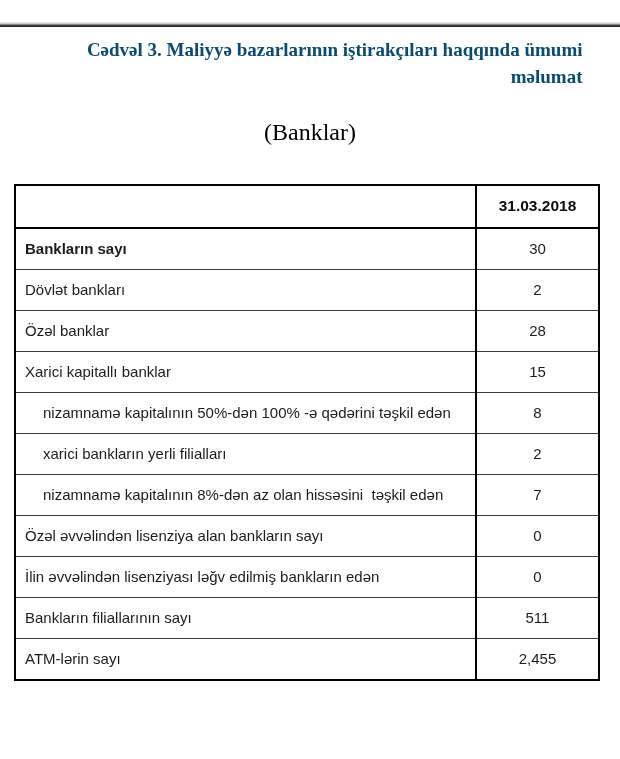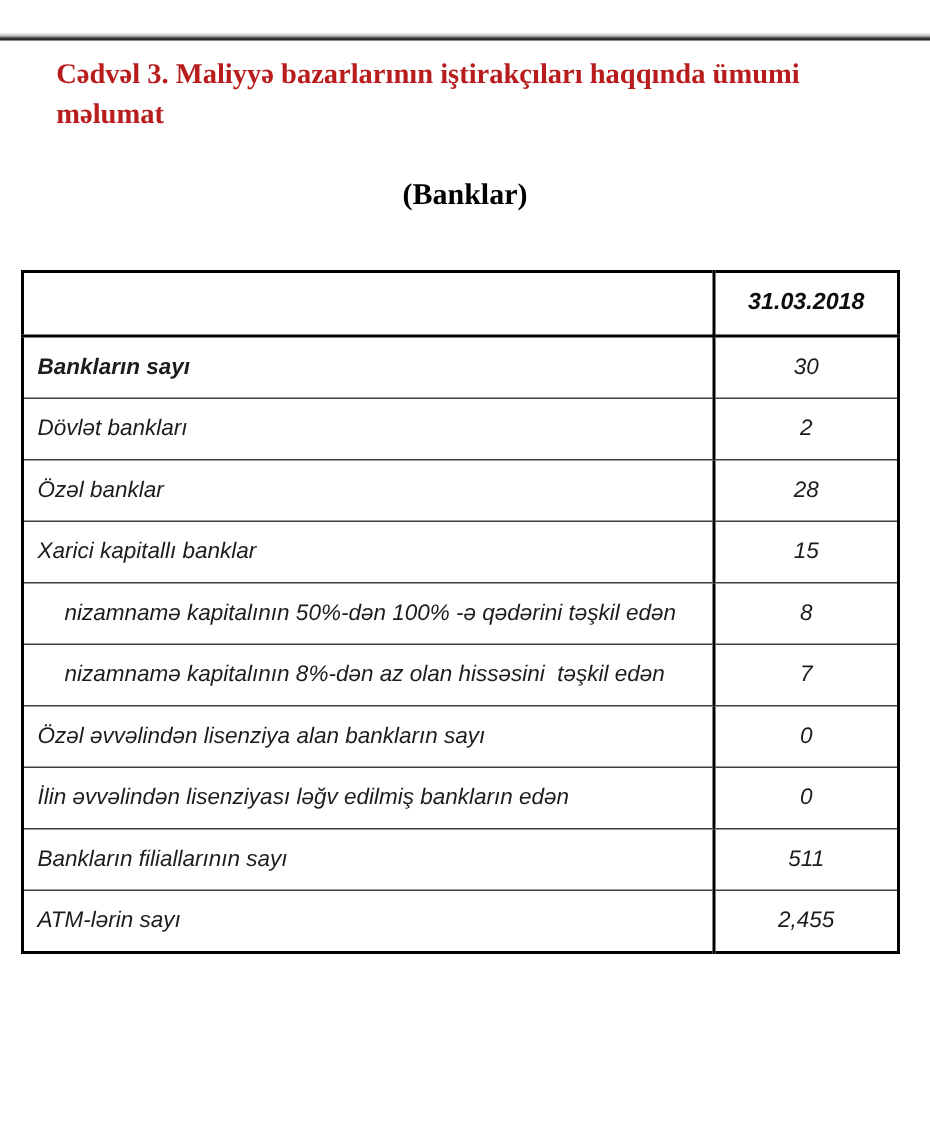--- a/index.html
+++ b/index.html
@@ -18,29 +18,29 @@
     margin-top: 22px;
     height: 5px;
     width: 620px;
     background: linear-gradient(to bottom, #f0f0f0 0%, #c2c2c2 35%, #3a3a3a 70%, #161616 100%);
   }
   .doc-title {
     font-family: "Liberation Serif", serif;
     font-weight: bold;
     font-size: 19px;
     line-height: 1.42;
-    text-align: left;
+    text-align: right;
     margin: 10px auto 0 auto;
     max-width: 545px;
-    color: #b91c1c;
+    color: #0c4a6e;
   }
   .doc-subtitle {
     font-family: "Liberation Serif", serif;
-    font-weight: 700;
-    font-size: 20px;
+    font-weight: 400;
+    font-size: 24px;
     text-align: center;
     margin-top: 28px;
     color: #000000;
   }
   table.banks {
     border-collapse: collapse;
     table-layout: fixed;
     margin: 38px 0 0 14px;
     width: 584px;
     border: 2px solid #000000;
@@ -48,21 +48,20 @@
   }
   col.c-label { width: 461px; }
   col.c-value { width: 123px; }
   td {
     border-top: 1.4px solid #3e3e3e;
     border-bottom: 1.4px solid #3e3e3e;
     height: 38px;
     vertical-align: middle;
     font-size: 15px;
     color: #1c1c1c;
-    font-style: italic;
   }
   td.label {
     text-align: left;
     padding: 1px 4px 1px 9px;
     white-space: pre-wrap;
     border-right: 2px solid #000000;
   }
   td.value {
     text-align: center;
     padding: 1px 2px;
@@ -119,20 +118,24 @@
   <tr>
     <td class="label">Xarici kapitallı banklar</td>
     <td class="value">15</td>
   </tr>
 
   <tr>
     <td class="label indent">nizamnamə kapitalının 50%-dən 100% -ə qədərini təşkil edən</td>
     <td class="value">8</td>
   </tr>
 
+  <tr>
+    <td class="label indent">xarici bankların yerli filialları</td>
+    <td class="value">2</td>
+  </tr>
 
   <tr>
     <td class="label indent">nizamnamə kapitalının 8%-dən az olan hissəsini  təşkil edən</td>
     <td class="value">7</td>
   </tr>
 
   <tr>
     <td class="label">Özəl əvvəlindən lisenziya alan bankların sayı</td>
     <td class="value">0</td>
   </tr>

